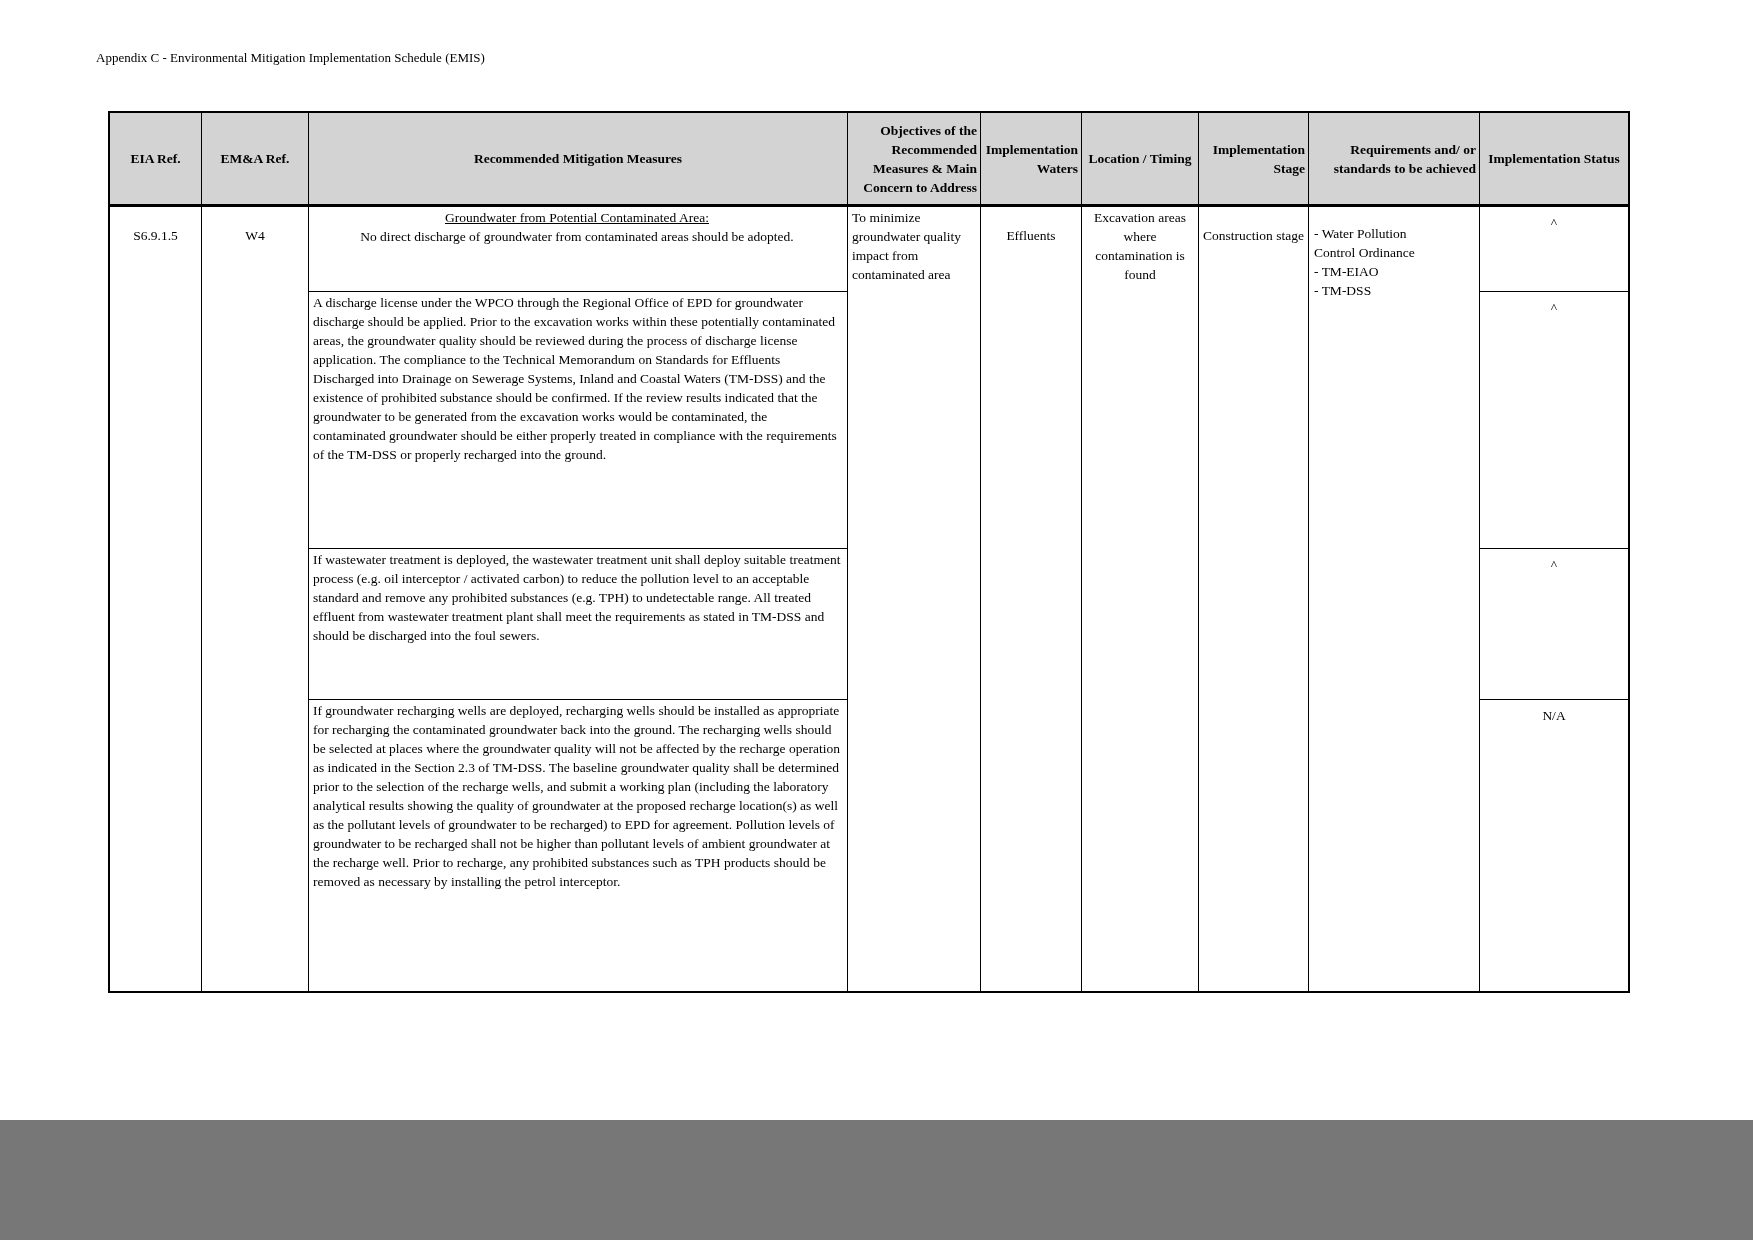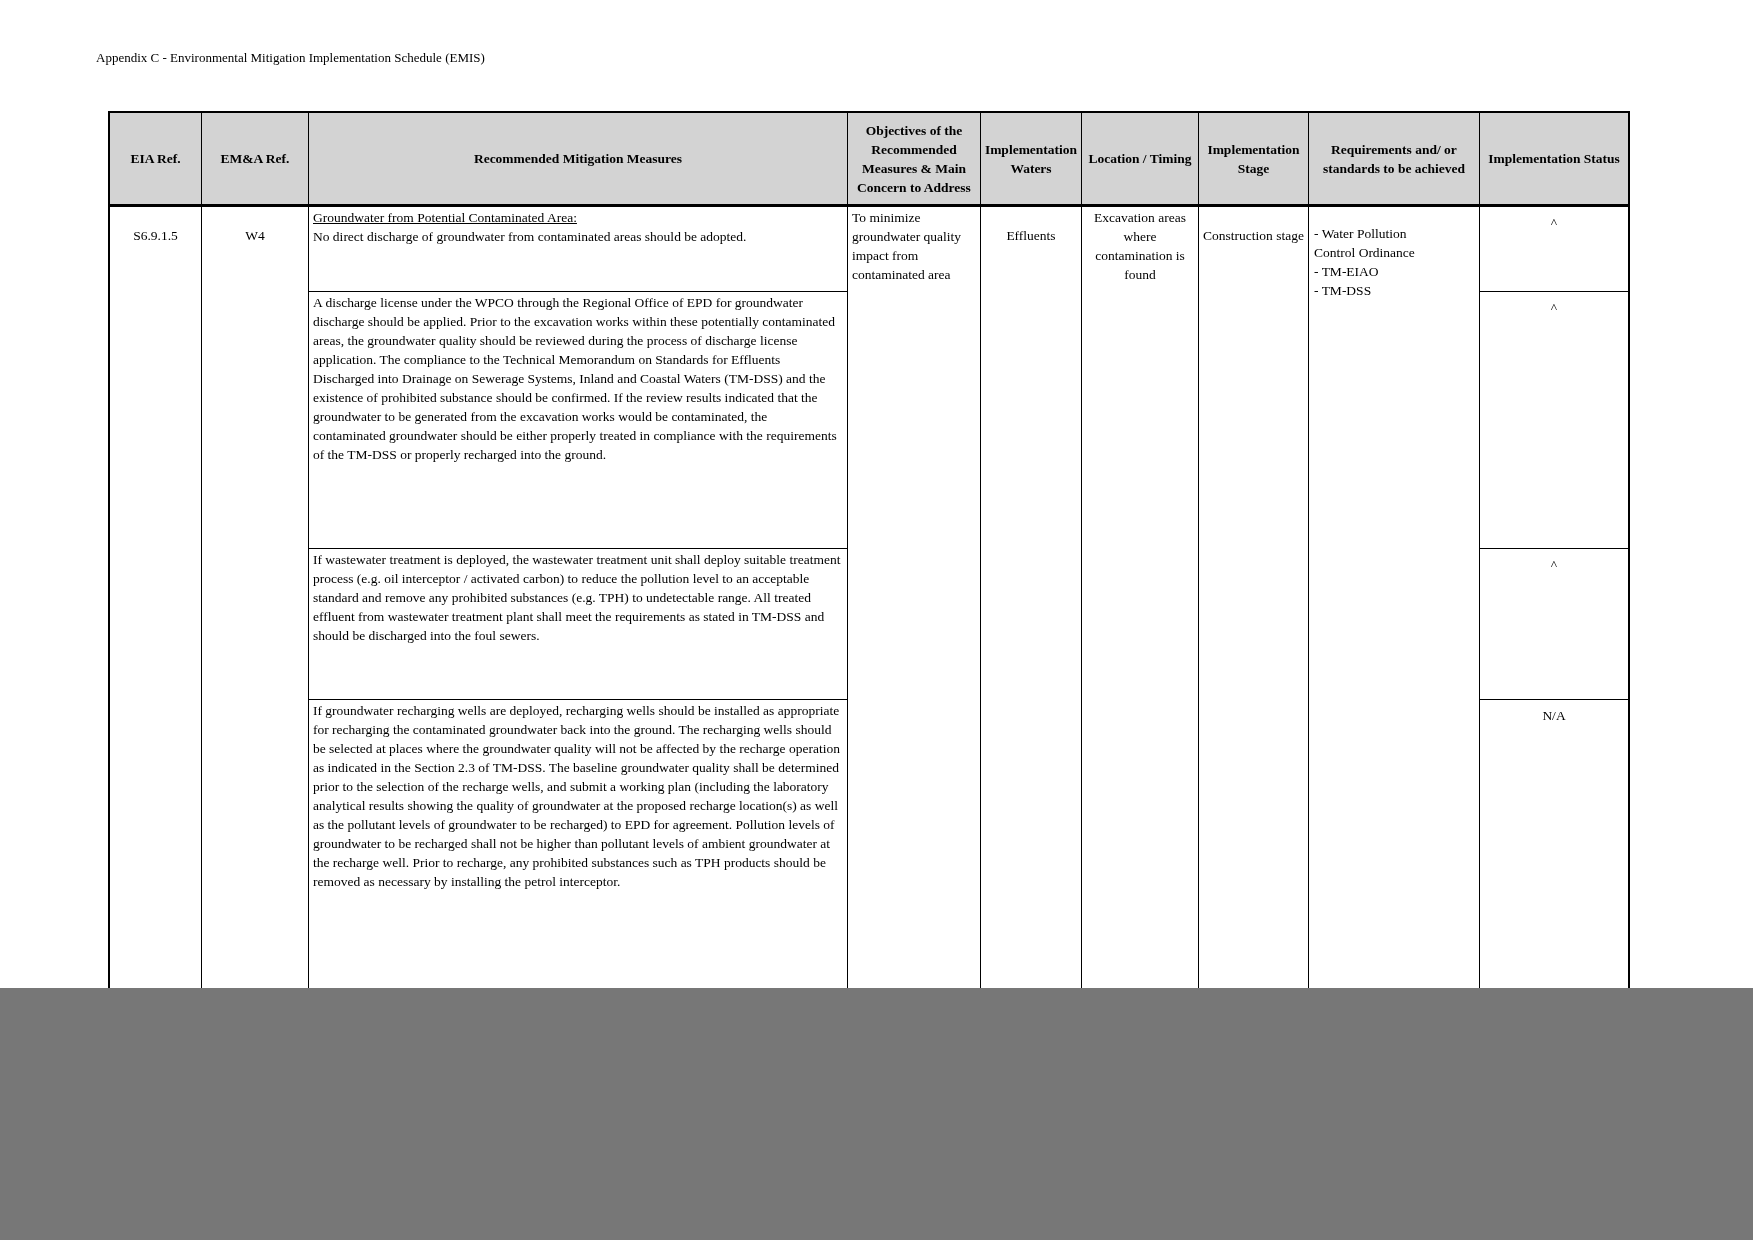--- a/index.html
+++ b/index.html
@@ -4,21 +4,21 @@
 <style>
   html, body { margin: 0; padding: 0; }
   body {
     font-family: "Liberation Serif", "DejaVu Serif", serif;
     color: #000;
     background: #777;
   }
   .page {
     position: relative;
     width: 1753px;
-    height: 988px;
+    height: 1120px;
     background: #ffffff;
     overflow: hidden;
     font-size: 13.5px;
     line-height: 19px;
   }
   .doc-title {
     position: absolute;
     left: 96px;
     top: 48px;
     font-size: 13px;
@@ -38,21 +38,21 @@
     grid-template-rows: 94px 1fr;
     background: #fff;
   }
   .th {
     box-sizing: border-box;
     border-right: 1px solid #000;
     border-bottom: 3px solid #000;
     display: flex;
     align-items: center;
     justify-content: center;
-    text-align: center;
+    text-align: right;
     font-weight: bold;
     padding: 0 3px;
     overflow-wrap: break-word;
     word-break: break-word;
     min-width: 0;
   }
   .th.last { border-right: none; }
   .td {
     box-sizing: border-box;
     border-right: 1px solid #000;
@@ -66,21 +66,21 @@
     box-sizing: border-box;
     border-bottom: 1px solid #000;
     padding: 1px 6px 0 4px;
   }
   .s-box {
     box-sizing: border-box;
     border-bottom: 1px solid #000;
     text-align: center;
     padding-top: 6px;
   }
-  .h-a { height: 85px; }
+  .h-a { height: 85px; text-align: center; }
   .h-b { height: 257px; }
   .h-c { height: 151px; }
   .h-last { flex: 1; border-bottom: none; }
   .measure-heading { text-decoration: underline; }
   .objectives-cell { padding: 1px 2px 0 4px; }
   .loc-cell { text-align: center; padding: 1px 2px 0 2px; }
   .req-cell { padding: 17px 2px 0 5px; }
   .req-cell .req-line { width: 120px; }
   
   .footer-page-num {

